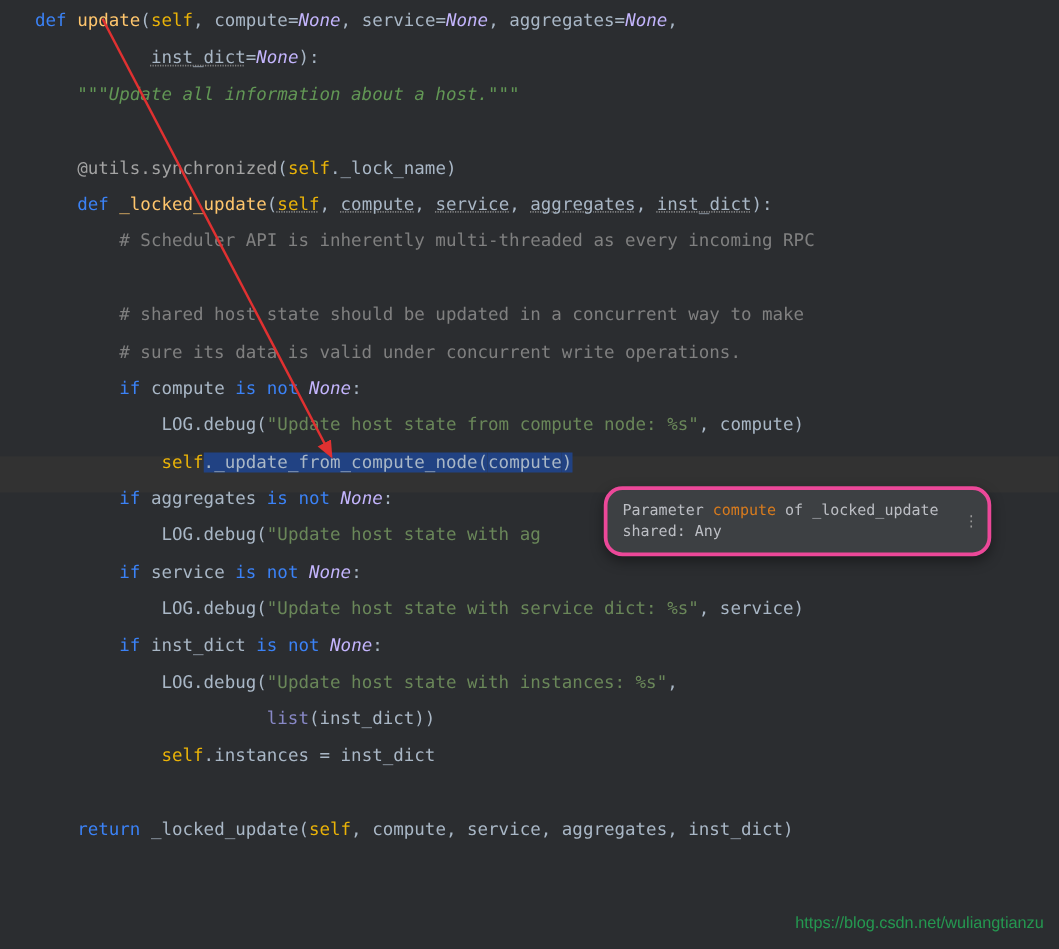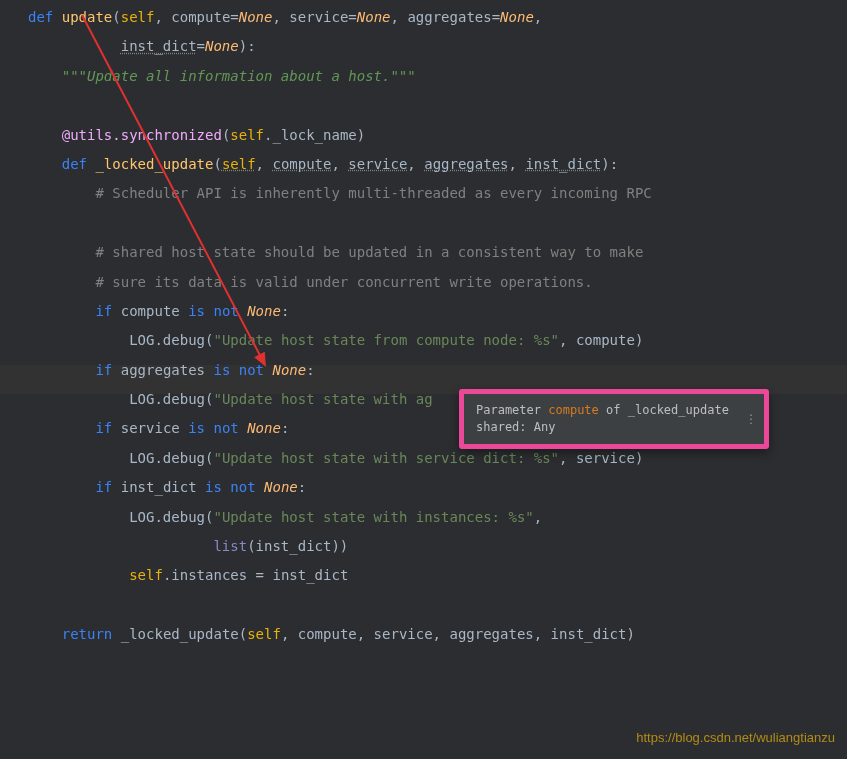--- a/index.html
+++ b/index.html
@@ -24,22 +24,22 @@
       position: relative;
     }
     .line {
       white-space: pre;
       position: relative;
     }
     .kw { color: #3b82f6; }
     .fn { color: #ffc66d; }
     .self { color: #eab308; }
     .param { color: #a9b7c6; }
-    .none { color: #fdba74; font-style: italic; }
-    .decorator { color: #f0abfc; }
+    .none { color: #c4b5fd; font-style: italic; }
+    .decorator { color: #a3a3a3; }
     .comment { color: #808080; }
     .docstring { color: #629755; font-style: italic; }
     .str { color: #6a8759; }
     .builtin { color: #8888c6; }
     .punct { color: #a9b7c6; }
     .paren { color: #a9b7c6; }
     .call { color: #a9b7c6; }
     .udot { text-decoration: underline dotted #808080; }
     .highlighted-line {
       position: absolute;
@@ -48,44 +48,45 @@
       height: 29px;
       background: #323232;
       z-index: -1;
     }
     .sel-method {
       background: #214283;
     }
     .tooltip {
       position: absolute;
       background: #3d4043;
-      border: 5px solid #ec4899;
-      border-radius: 3px;
+      border: 3px solid #ec4899;
+      border-radius: 15px;
       padding: 8px 12px;
       color: #bcbec4;
       font-size: 12px;
       line-height: 1.4;
       z-index: 20;
       box-shadow: 0 4px 10px rgba(0,0,0,0.4);
+      margin-left: 24px;
     }
     .tooltip-param { color: #d87b1e; }
     .tooltip-more {
       position: absolute;
       right: 6px;
       top: 50%;
       transform: translateY(-50%);
       color: #999;
       letter-spacing: 1px;
       font-size: 12px;
     }
     .watermark {
       position: absolute;
       bottom: 8px;
       right: 12px;
-      color: #eab308;
+      color: #22c55e;
       font-size: 13px;
       z-index: 30;
       font-family: Arial, sans-serif;
       opacity: 0.7;
     }
     svg.arrow {
       position: absolute;
       top: 0;
       left: 0;
       z-index: 15;
@@ -105,27 +106,28 @@
   <div class="line"><span>    </span><span class="docstring">"""Update all information about a host."""</span></div>
 
   <div class="line">&nbsp;</div>
 
   <div class="line"><span>    </span><span class="decorator">@utils.synchronized</span><span class="paren">(</span><span class="self">self</span><span class="call">._lock_name</span><span class="paren">)</span></div>
 
   <div class="line"><span>    </span><span class="kw">def </span><span class="fn">_locked_update</span><span class="paren">(</span><span class="self udot">self</span><span class="punct">, </span><span class="param udot">compute</span><span class="punct">, </span><span class="param udot">service</span><span class="punct">, </span><span class="param udot">aggregates</span><span class="punct">, </span><span class="param udot">inst_dict</span><span class="paren">):</span></div>
 
   <div class="line"><span>        </span><span class="comment"># Scheduler API is inherently multi-threaded as every incoming RPC</span></div>
   <div class="line"><span>        </span></div>
-  <div class="line"><span>        </span><span class="comment"># shared host state should be updated in a consistent way to make</span></div>
+  <div class="line"><span>        </span><span class="comment"># shared host state should be updated in a concurrent way to make</span></div>
   <div class="line"><span>        </span><span class="comment"># sure its data is valid under concurrent write operations.</span></div>
 
   <div class="line"><span>        </span><span class="kw">if </span><span class="call">compute </span><span class="kw">is not </span><span class="none">None</span><span class="punct">:</span></div>
 
   <div class="line"><span>            </span><span class="call">LOG.debug(</span><span class="str">"Update host state from compute node: %s"</span><span class="call">, compute</span><span class="paren">)</span></div>
 
+  <div class="line"><span>            </span><span class="self">self</span><span class="call sel-method">._update_from_compute_node(</span><span class="call sel-method">compute</span><span class="paren sel-method">)</span></div>
 
   <div class="line"><span>        </span><span class="kw">if </span><span class="call">aggregates </span><span class="kw">is not </span><span class="none">None</span><span class="punct">:</span></div>
 
   <div class="line"><span>            </span><span class="call">LOG.debug(</span><span class="str">"Update host state with ag</span></div>
 
 
   <div class="line"><span>        </span><span class="kw">if </span><span class="call">service </span><span class="kw">is not </span><span class="none">None</span><span class="punct">:</span></div>
 
   <div class="line"><span>            </span><span class="call">LOG.debug(</span><span class="str">"Update host state with service dict: %s"</span><span class="call">, service</span><span class="paren">)</span></div>
 

